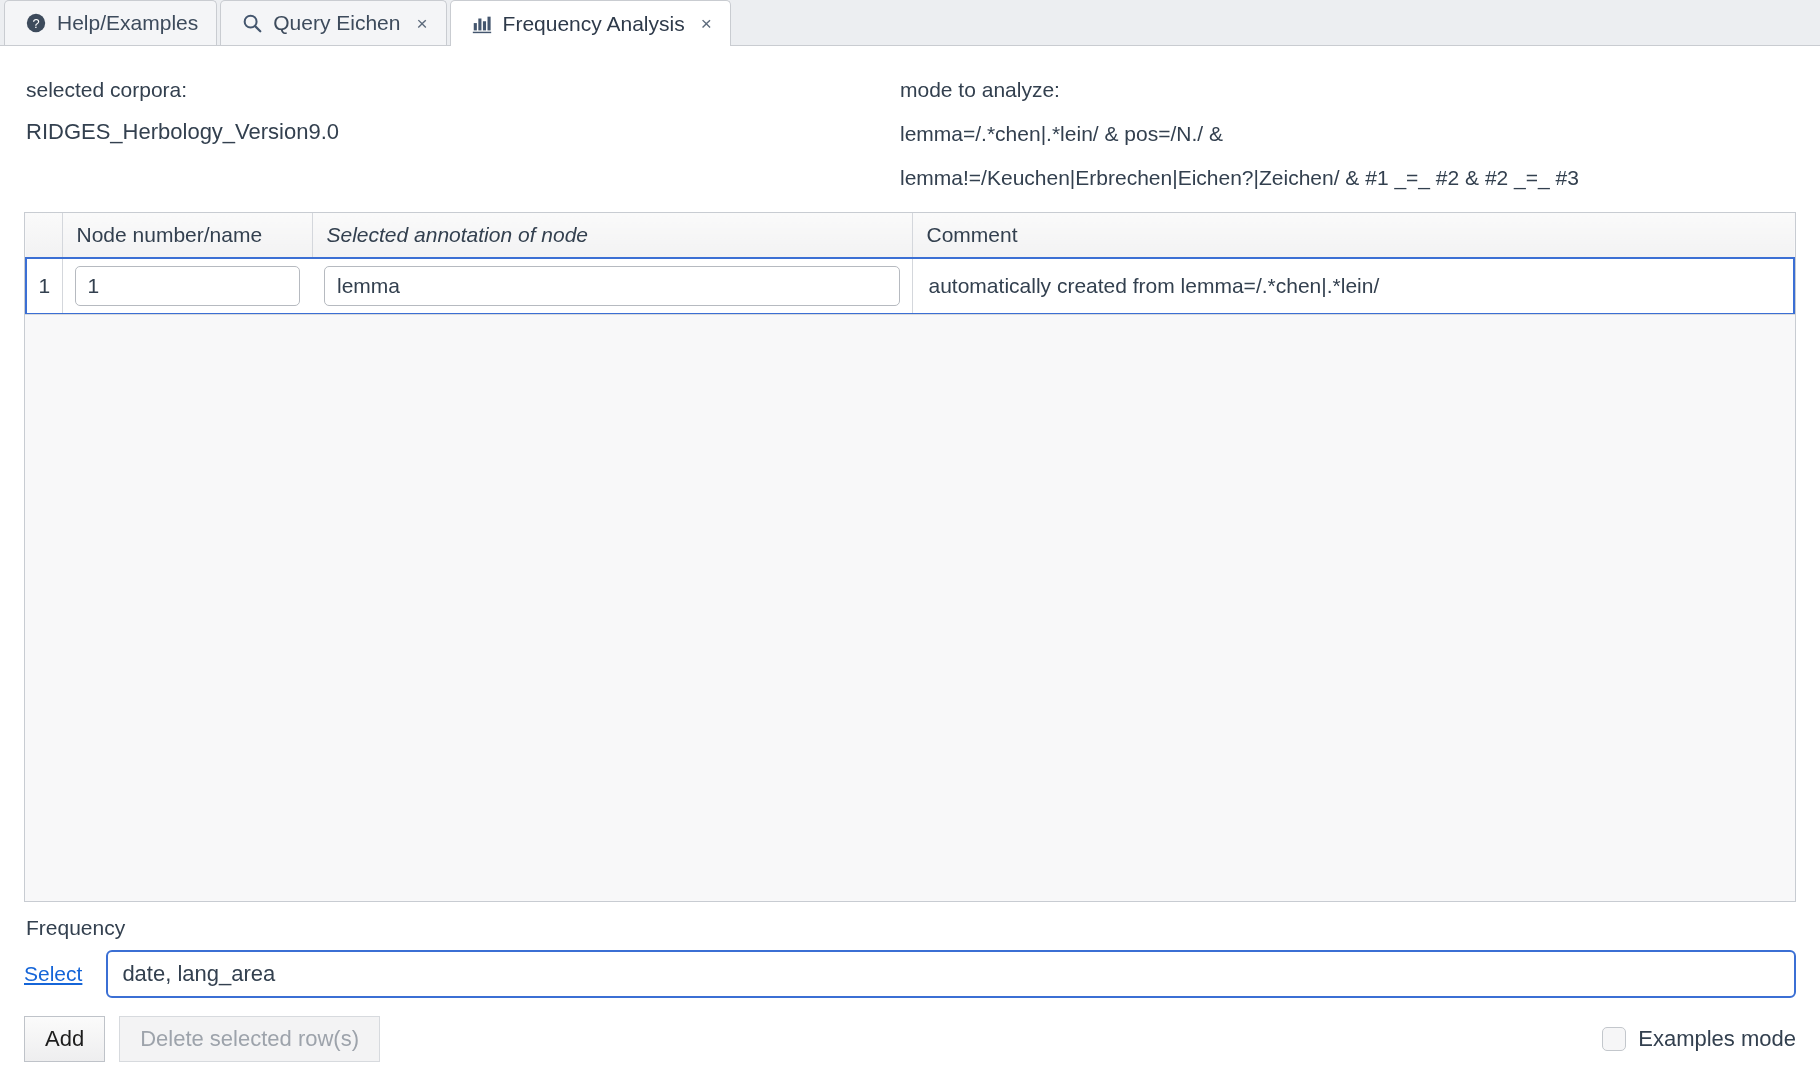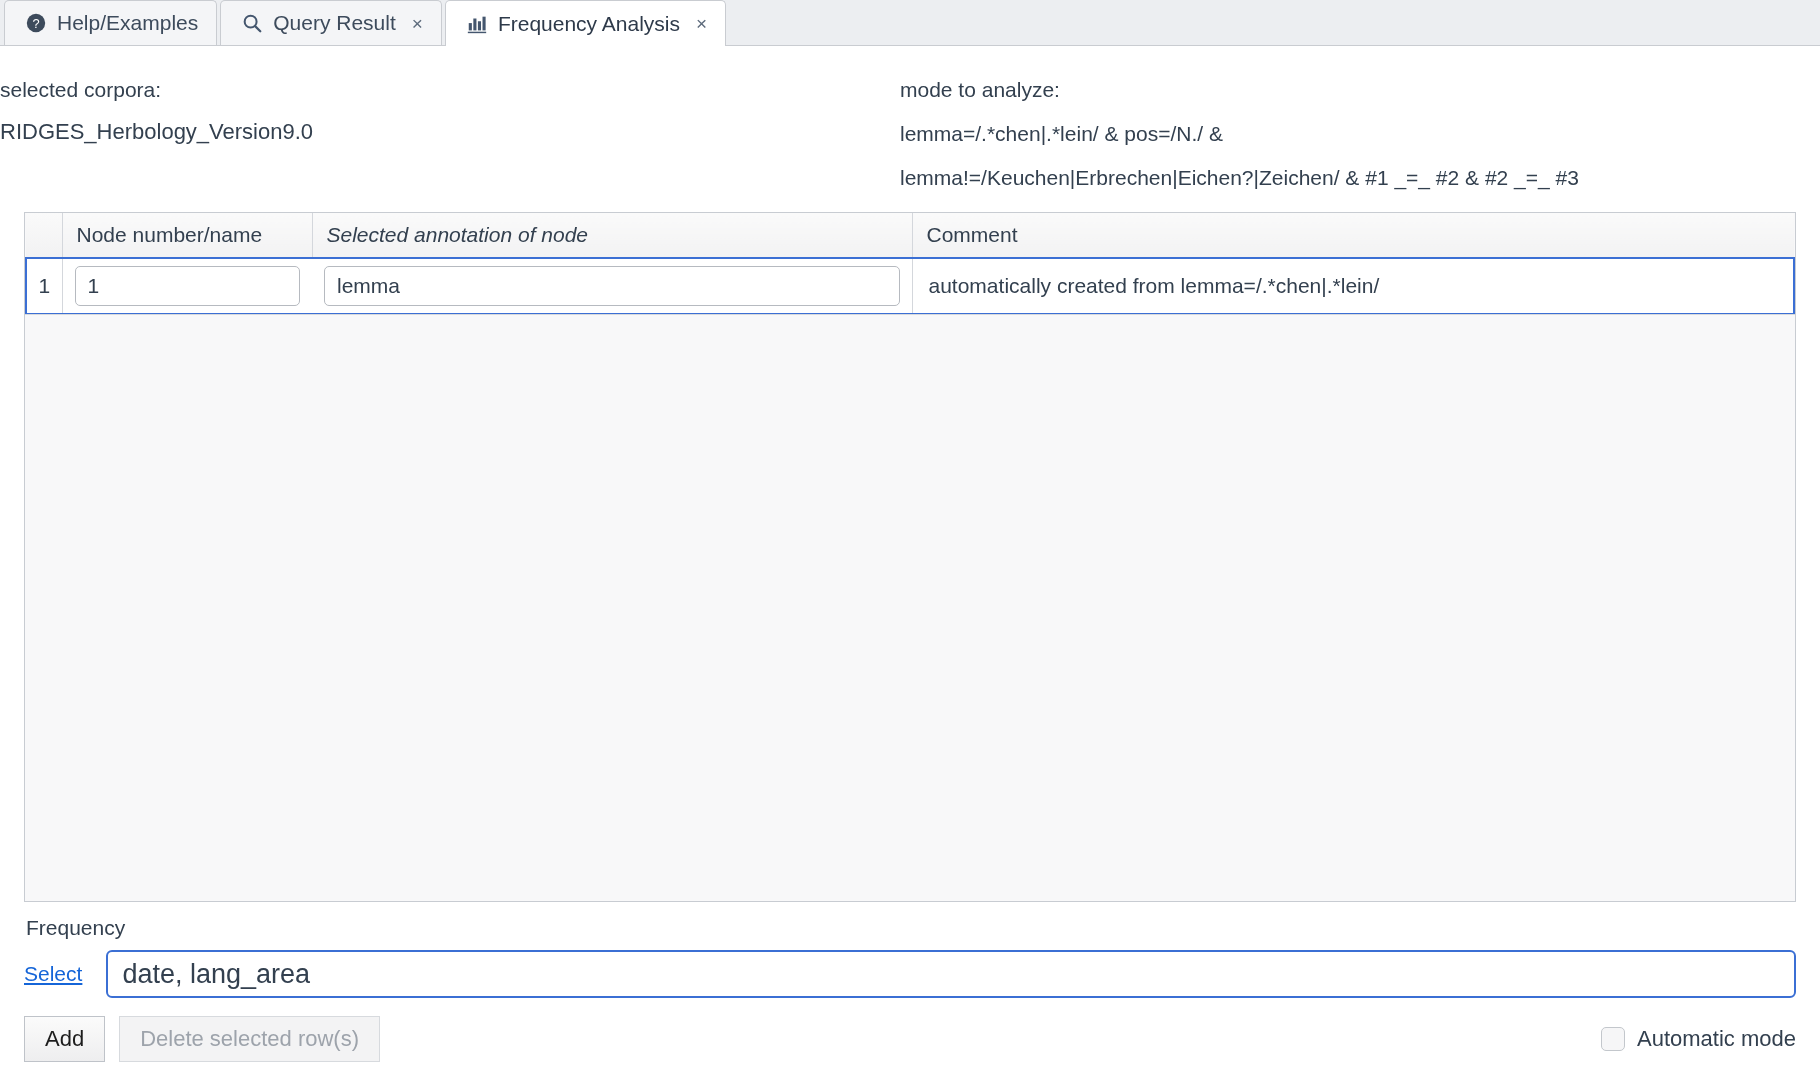--- a/index.html
+++ b/index.html
@@ -75,20 +75,21 @@
     position: relative;
     padding: 0;
   }
 
   .info-row {
     display: flex;
     padding: 22px 0 0 0;
   }
   .corpora-block {
     width: 900px;
+    padding-left: 26px;
     box-sizing: border-box;
   }
   .query-block {
     flex: 1;
     padding-right: 20px;
     box-sizing: border-box;
   }
   .lbl {
     font-size: 21px;
     line-height: 44px;
@@ -206,21 +207,21 @@
     text-decoration: underline;
     cursor: pointer;
     white-space: nowrap;
   }
   .meta-field {
     flex: 1;
     height: 48px;
     border: 2px solid #3b6fd4;
     border-radius: 6px;
     background: #fff;
-    font-size: 27px;
+    font-size: 22px;
     font-family: "Liberation Sans", sans-serif;
     color: #33404f;
     padding: 0 14px;
     box-sizing: border-box;
     outline: none;
   }
 
   
   .footer {
     display: flex;
@@ -279,21 +280,21 @@
     <span>Help/Examples</span>
   </div>
 
   <div class="tab">
     <span class="tab-icon">
       <svg width="22" height="22" viewBox="0 0 24 24">
         <circle cx="10.5" cy="10.5" r="6.5" fill="none" stroke="#44566e" stroke-width="2.2"></circle>
         <line x1="15.4" y1="15.4" x2="21" y2="21" stroke="#44566e" stroke-width="2.4" stroke-linecap="round"></line>
       </svg>
     </span>
-    <span>Query Result</span>
+    <span>Query Eichen</span>
     <span class="tab-close">×</span>
   </div>
 
   <div class="tab selected">
     <span class="tab-icon">
       <svg width="22" height="22" viewBox="0 0 24 24">
         <rect x="3" y="11" width="3.4" height="8" fill="#44566e"></rect>
         <rect x="8" y="6" width="3.4" height="13" fill="#44566e"></rect>
         <rect x="13" y="9" width="3.4" height="10" fill="#44566e"></rect>
         <rect x="18" y="4" width="3.4" height="15" fill="#44566e"></rect>
@@ -355,17 +356,17 @@
     <span class="select-link">Select</span>
     <input class="meta-field" type="text" value="date, lang_area" style="">
   </div>
 
   <div class="footer">
     <button class="btn">Add</button>
     <button class="btn disabled">Delete selected row(s)</button>
     <div class="spacer"></div>
     <div class="checkwrap">
       <span class="checkbox"></span>
-      <span>Automatic mode</span>
+      <span>Examples mode</span>
     </div>
   </div>
 
 </div>
 
 </body></html>

